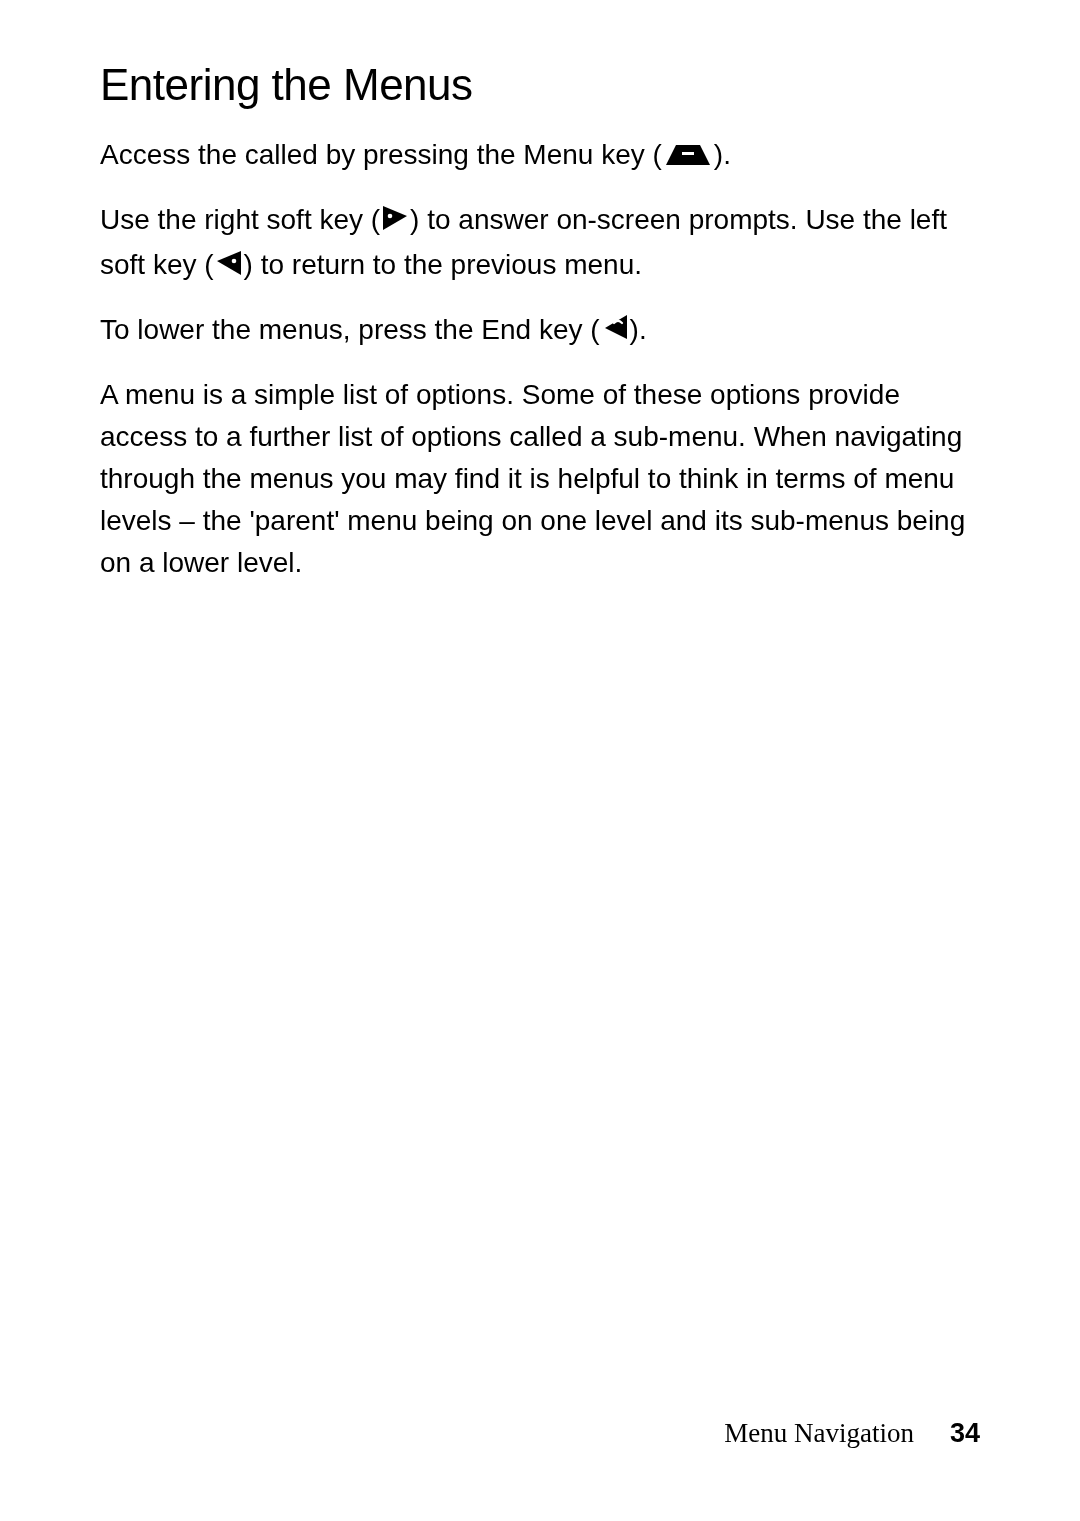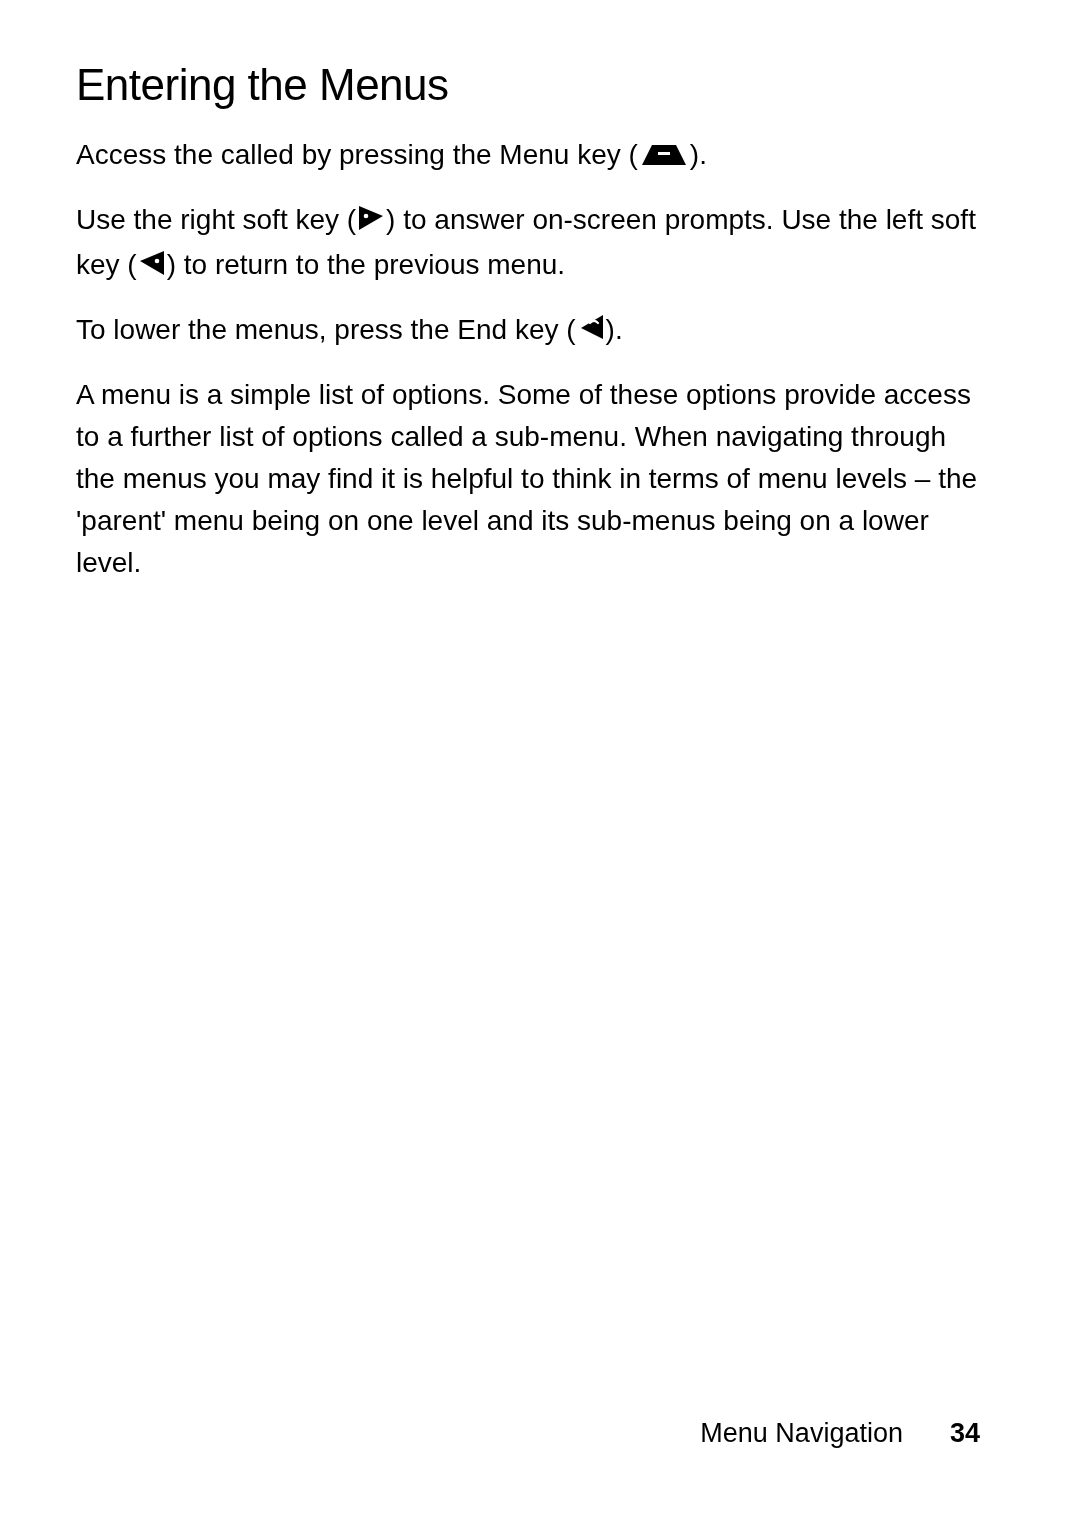--- a/index.html
+++ b/index.html
@@ -6,21 +6,21 @@
     margin: 0;
     padding: 0;
     background: #ffffff;
     width: 1080px;
     height: 1521px;
     font-family: Arial, Helvetica, sans-serif;
     color: #000;
   }
   .page {
     box-sizing: border-box;
-    padding: 50px 100px 60px 76px;
+    padding: 50px 100px 60px 100px;
     display: flex;
     flex-direction: column;
     height: 100%;
     position: relative;
   }
   h2.section-heading {
     font-size: 44px;
     font-weight: 400;
     margin: 10px 0 24px 0;
     letter-spacing: -0.5px;
@@ -38,21 +38,22 @@
     display: inline-block;
     vertical-align: -3px;
   }
   .footer {
     position: absolute;
     bottom: 72px;
     right: 100px;
     font-size: 27px;
   }
   .footer .label {
-    margin-right: 47px;
+    margin-right: 36px;
+    font-family: Liberation Serif, serif;
   }
   .footer .num {
     font-weight: 700;
   }
 </style>
 </head>
 <body>
 
 <div class="page">
 

